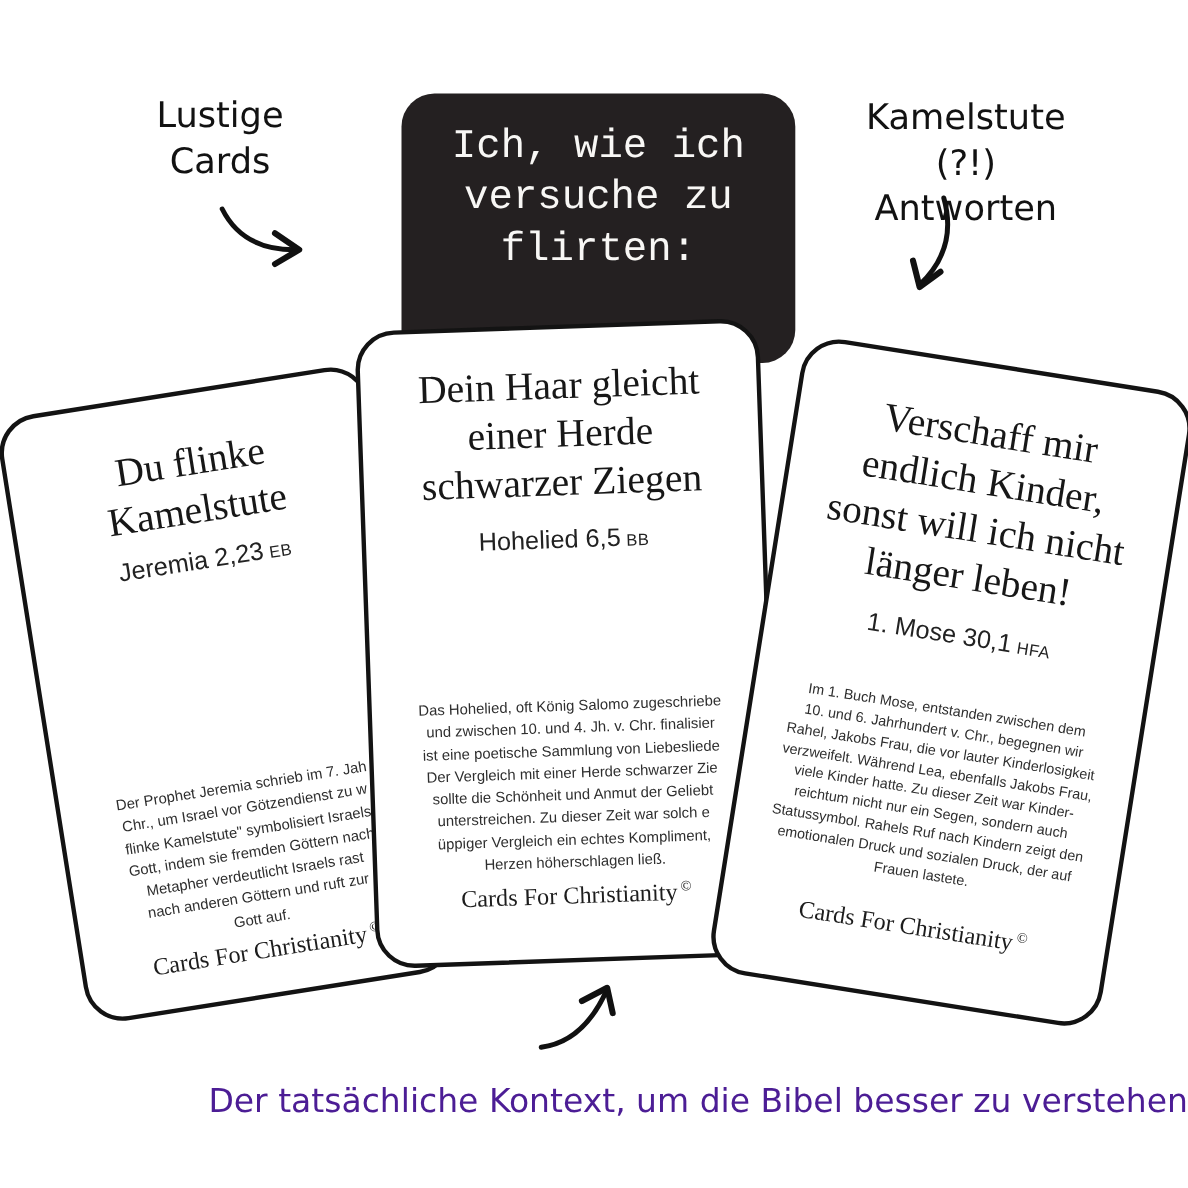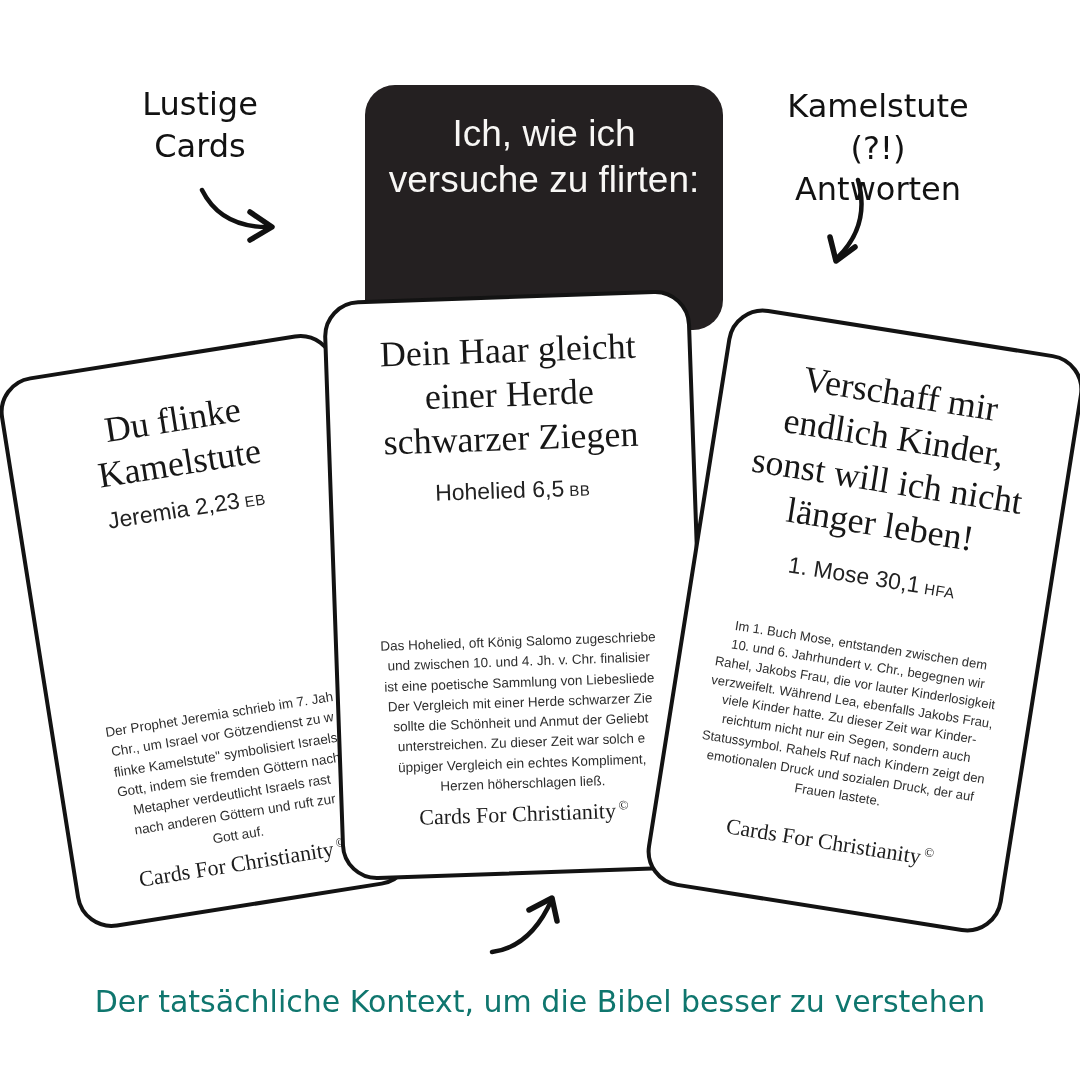--- a/index.html
+++ b/index.html
@@ -4,21 +4,21 @@
 <title>Cards For Christianity</title>
 <style>
   html,body{margin:0;padding:0;background:#fff;}
   .stage{position:relative;width:1080px;height:1080px;background:#ffffff;overflow:hidden;
          font-family:"Liberation Sans",sans-serif;}
 
   
   .qcard{position:absolute;left:365px;top:85px;width:358px;height:245px;background:#242021;
          border-radius:30px;z-index:1;}
   .qtitle{margin-top:26px;text-align:center;color:#f8f7f5;white-space:pre-line;
-          font-family:Liberation Sans, sans-serif;font-size:37px;line-height:1.25;}
+          font-family:Liberation Mono, monospace;font-size:37px;line-height:1.25;}
 
   
   .acard{position:absolute;background:#ffffff;border:4px solid #131313;border-radius:36px;
          box-sizing:border-box;}
   .acard-left{left:36px;top:352px;width:340px;height:558px;transform:rotate(-9deg);z-index:2;}
   .acard-center{left:332px;top:295px;width:368px;height:580px;transform:rotate(-2deg);z-index:3;}
   .acard-right{left:685px;top:328px;width:360px;height:585px;transform:rotate(9deg);z-index:4;}
 
   .title{position:absolute;left:0;right:0;text-align:center;color:#171717;white-space:pre-line;
          font-family:"Liberation Serif",serif;font-size:36px;line-height:1.22;}
@@ -43,21 +43,21 @@
   .acard-left  .brand{top:497px;}
   .acard-center .brand{top:502px;}
   .acard-right .brand{top:500px;}
   .copy{font-size:13px;vertical-align:super;margin-left:3px;}
 
   
   .note{position:absolute;text-align:center;color:#121212;white-space:pre-line;
         font-family:"DejaVu Sans",sans-serif;font-size:32px;line-height:1.3;z-index:6;}
   .note-left{left:90px;top:84px;width:220px;}
   .note-right{left:758px;top:86px;width:240px;}
-  .caption{position:absolute;left:0;right:0;top:984px;text-align:center;color:#0f766e;
+  .caption{position:absolute;left:0;right:0;top:984px;text-align:right;color:#4c1d95;
            font-family:"DejaVu Sans",sans-serif;font-size:30px;z-index:6;}
 
   .arrows{position:absolute;left:0;top:0;z-index:5;pointer-events:none;}
   .arrow-tail{fill:none;stroke:#111;stroke-width:4.5;stroke-linecap:round;}
   .arrow-head{fill:none;stroke:#111;stroke-width:5.5;stroke-linecap:round;stroke-linejoin:round;}
 </style>
 </head>
 <body>
 
 <div class="stage">

